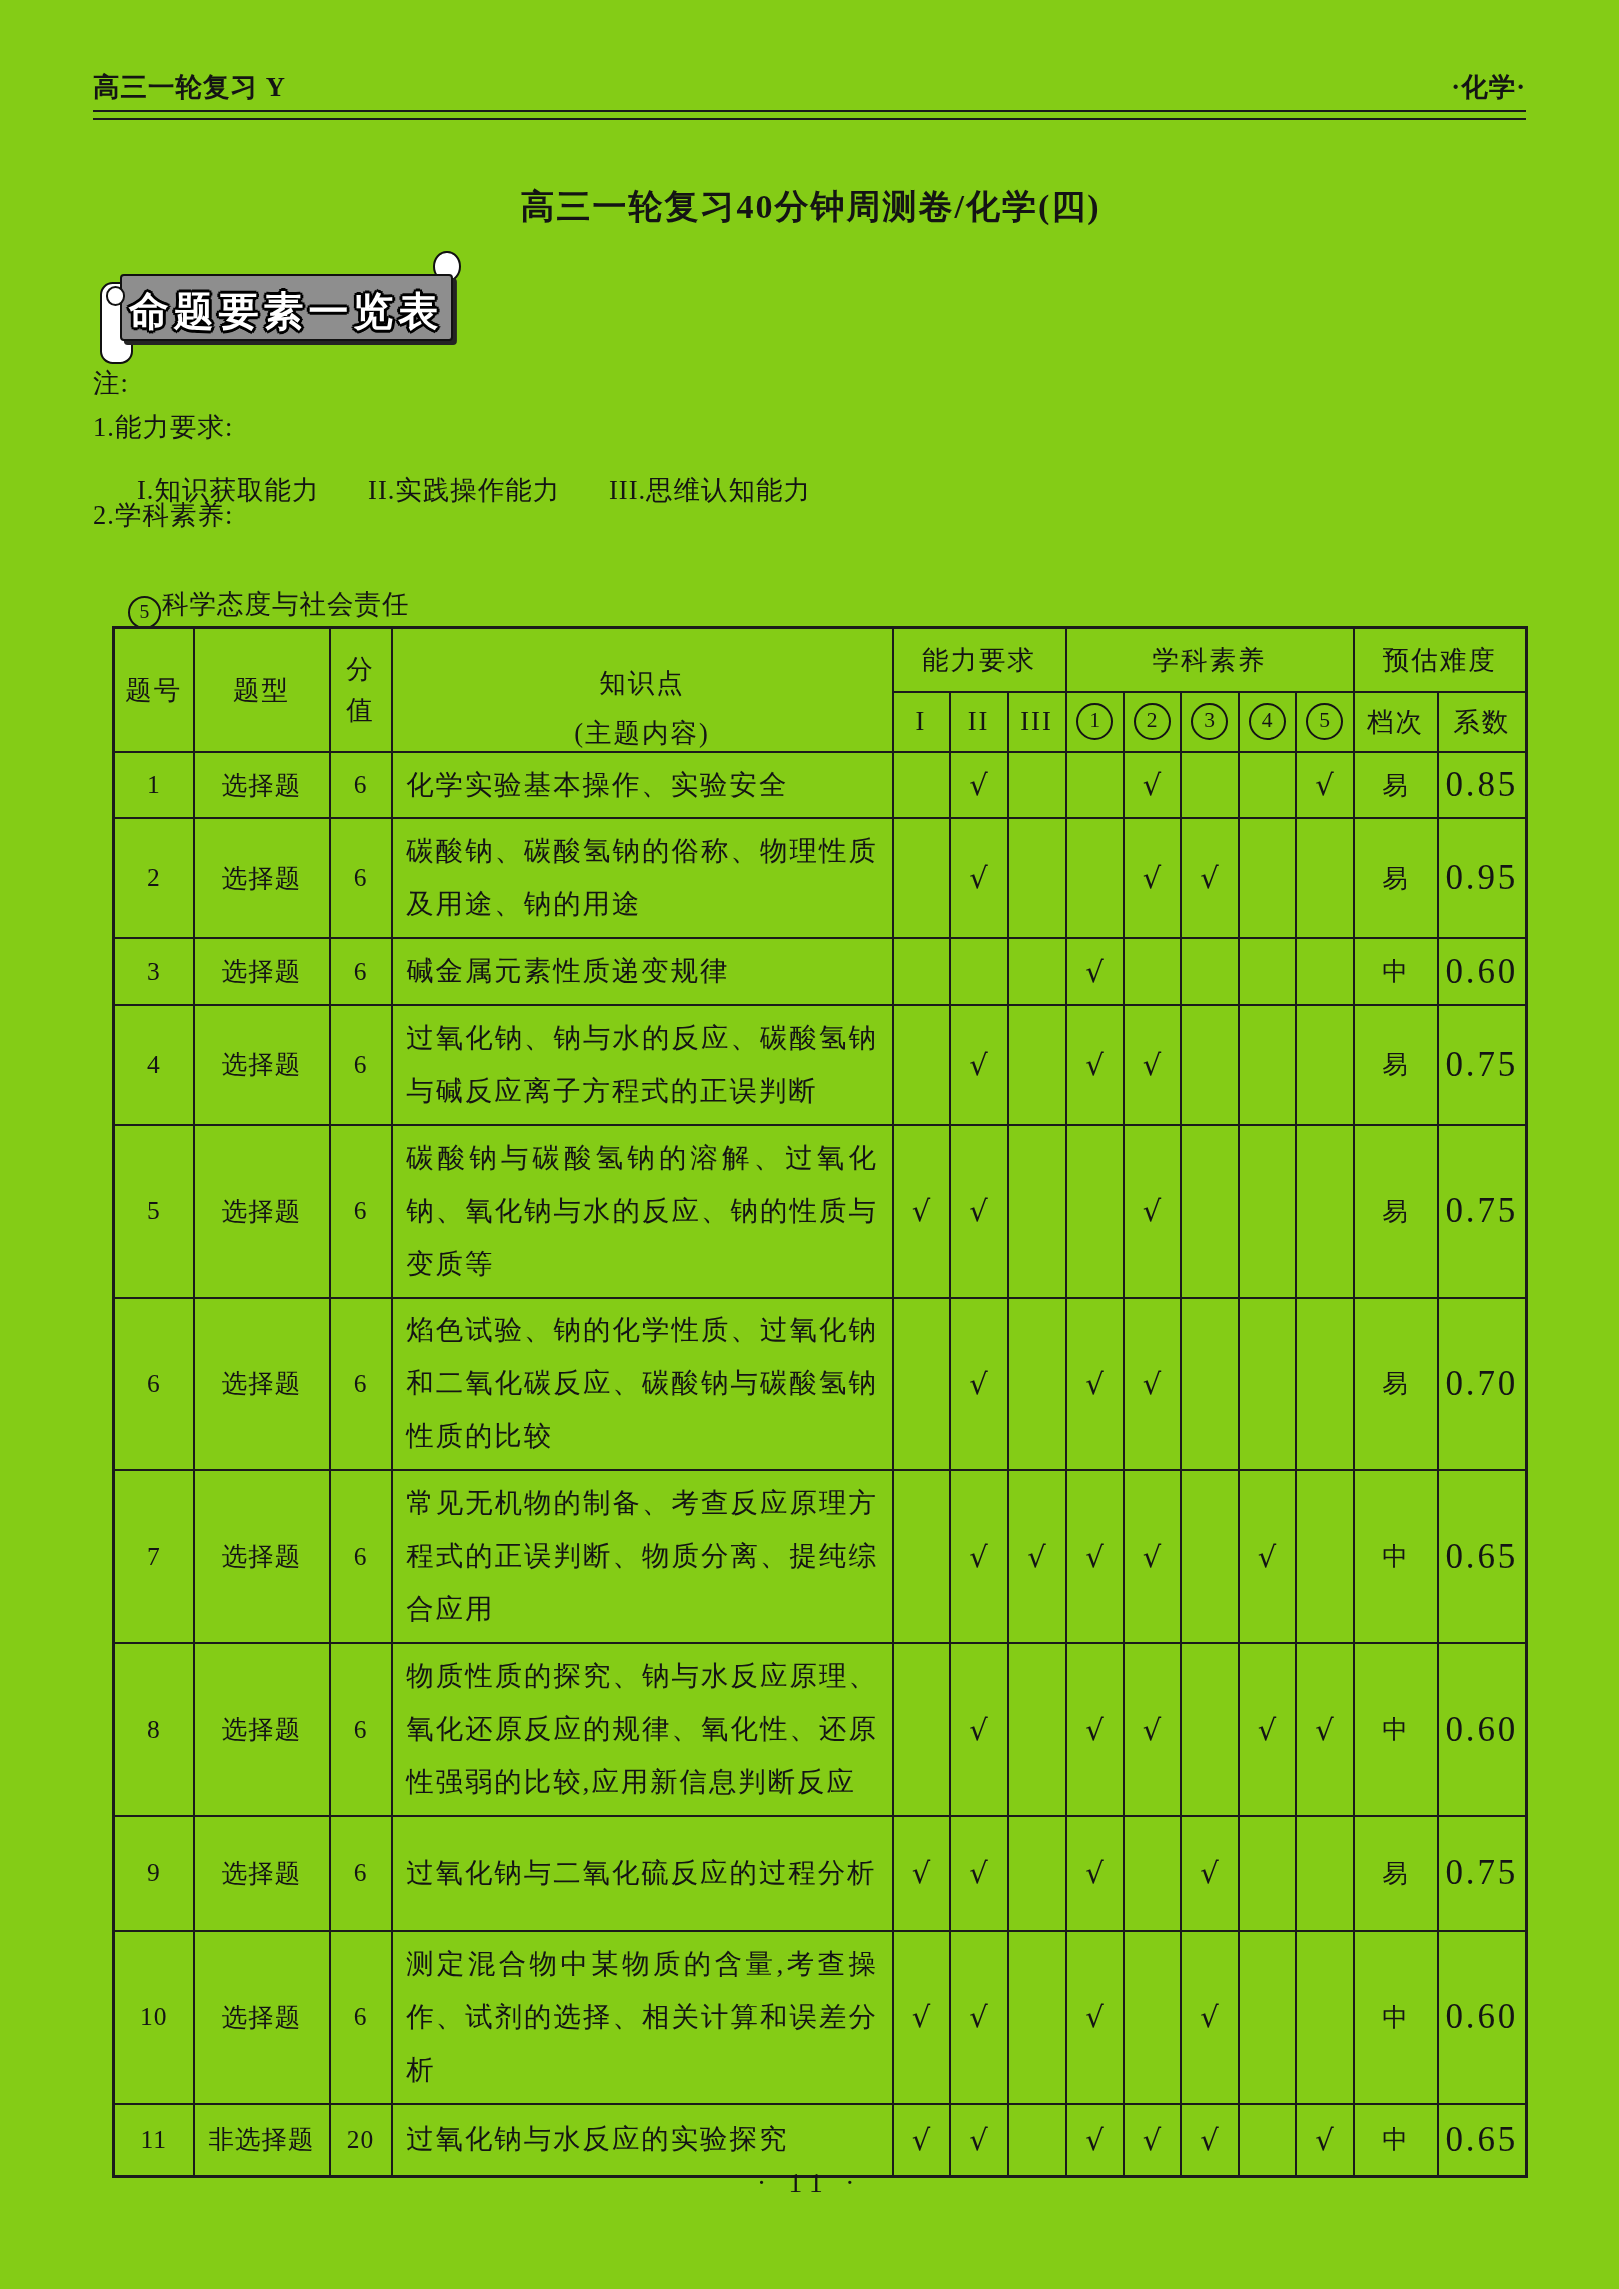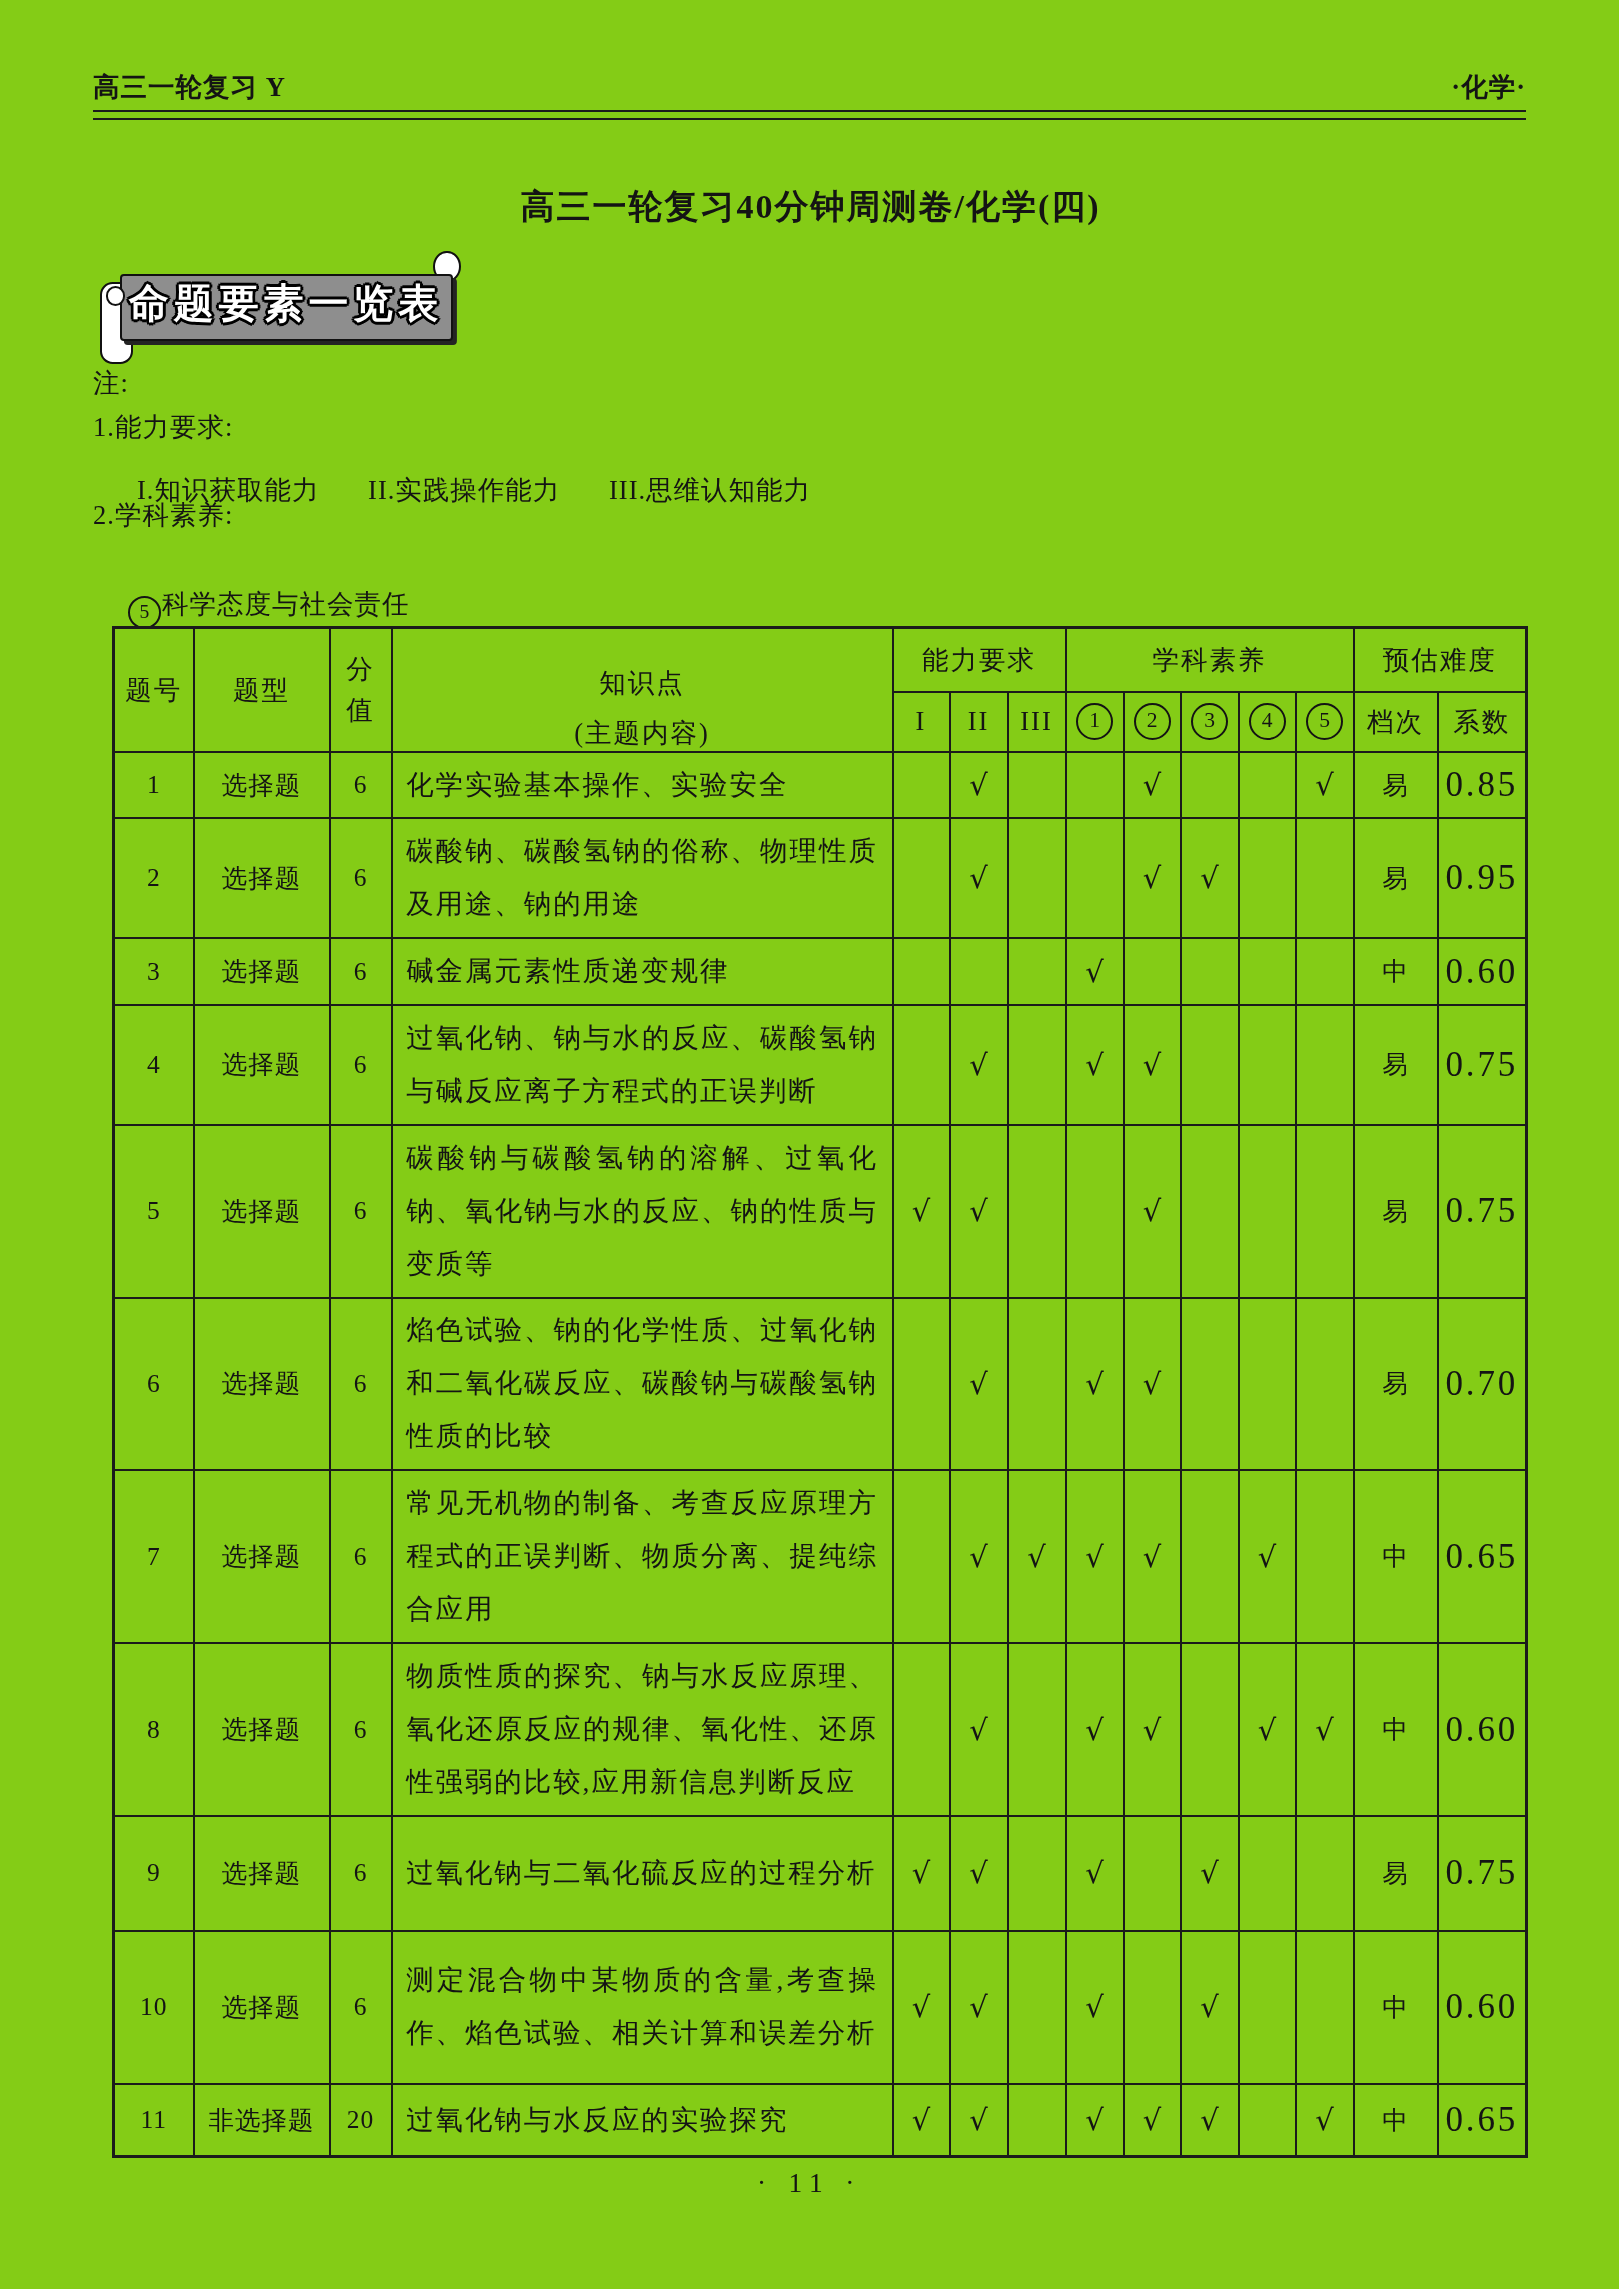--- a/index.html
+++ b/index.html
@@ -23,21 +23,21 @@
     background:#fff; border:2.9px solid #111; border-radius:12.7px; z-index:1;
   }
   .banner .tube-knot {
     position:absolute; left:9.8px; top:39px; width:15.7px; height:15.7px;
     background:#fff; border:2px solid #111; border-radius:50%; z-index:3;
   }
   .banner .bar {
     position:absolute; left:23.5px; top:27.4px; width:329px; height:63px;
     background:#8e8e8e; border:2.9px solid #111; border-radius:3.9px; z-index:2;
     box-shadow:3.9px 3.9px 0 #242424;
-    display:flex; align-items:flex-start; justify-content:center;
+    display:flex; align-items:flex-end; justify-content:center;
   }
   .banner .bar span {
     font-family:"Liberation Sans","DejaVu Sans",sans-serif;
     font-size:40px; font-weight:700; letter-spacing:4.9px; color:#fff;
     text-shadow:-2px -2px 0 #000,2px -2px 0 #000,-2px 2px 0 #000,2px 2px 0 #000,
                  0 -2.9px 0 #000,0 2.9px 0 #000,-2.9px 0 0 #000,2.9px 0 0 #000;
     white-space:nowrap;
   }
   .banner .curl {
     position:absolute; left:337px; top:3.9px; width:23.5px; height:27.4px;
@@ -311,21 +311,21 @@
           <td class="chk"></td>
           <td class="chk"></td>
           <td class="c bl">易</td>
           <td class="coef">0.75</td>
         </tr>
 
         <tr style="height:153px">
           <td class="c">10</td>
           <td class="c">选择题</td>
           <td class="c">6</td>
-          <td class="knw">测定混合物中某物质的含量,考查操作、焰色试验、相关计算和误差分析</td>
+          <td class="knw">测定混合物中某物质的含量,考查操作、试剂的选择、相关计算和误差分析</td>
           <td class="chk bl">√</td>
           <td class="chk">√</td>
           <td class="chk"></td>
           <td class="chk bl">√</td>
           <td class="chk"></td>
           <td class="chk">√</td>
           <td class="chk"></td>
           <td class="chk"></td>
           <td class="c bl">中</td>
           <td class="coef">0.60</td>

